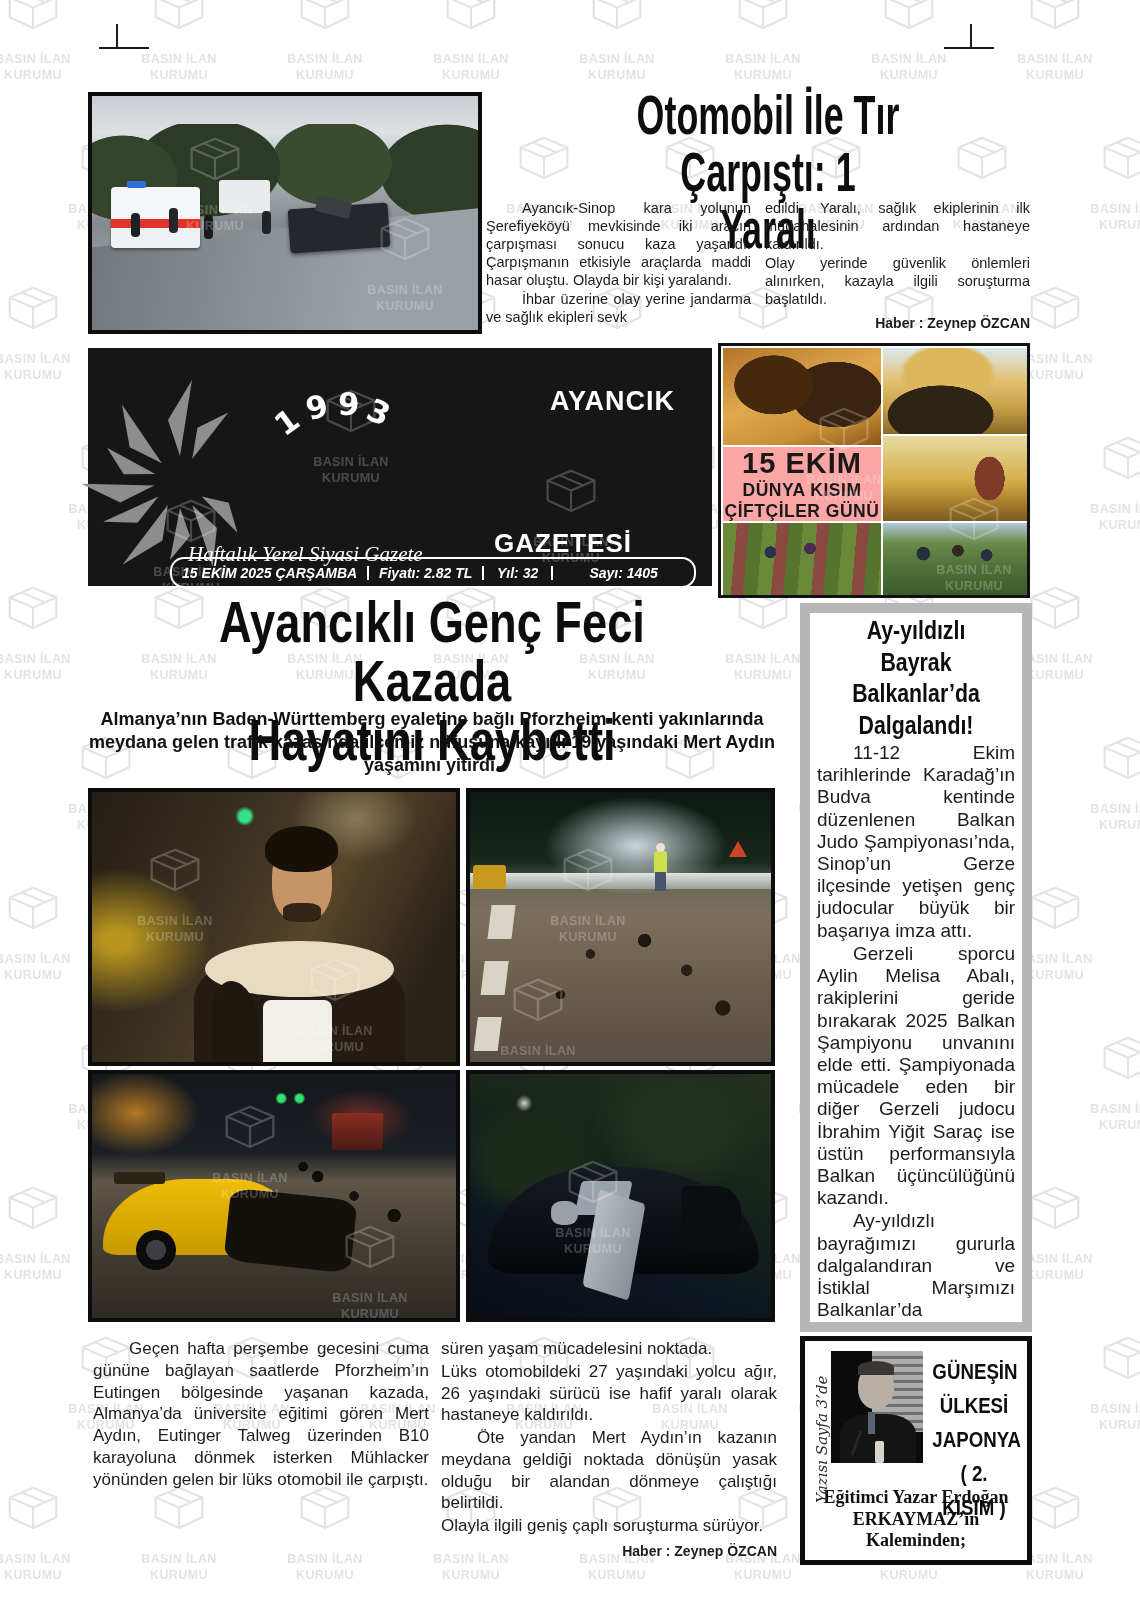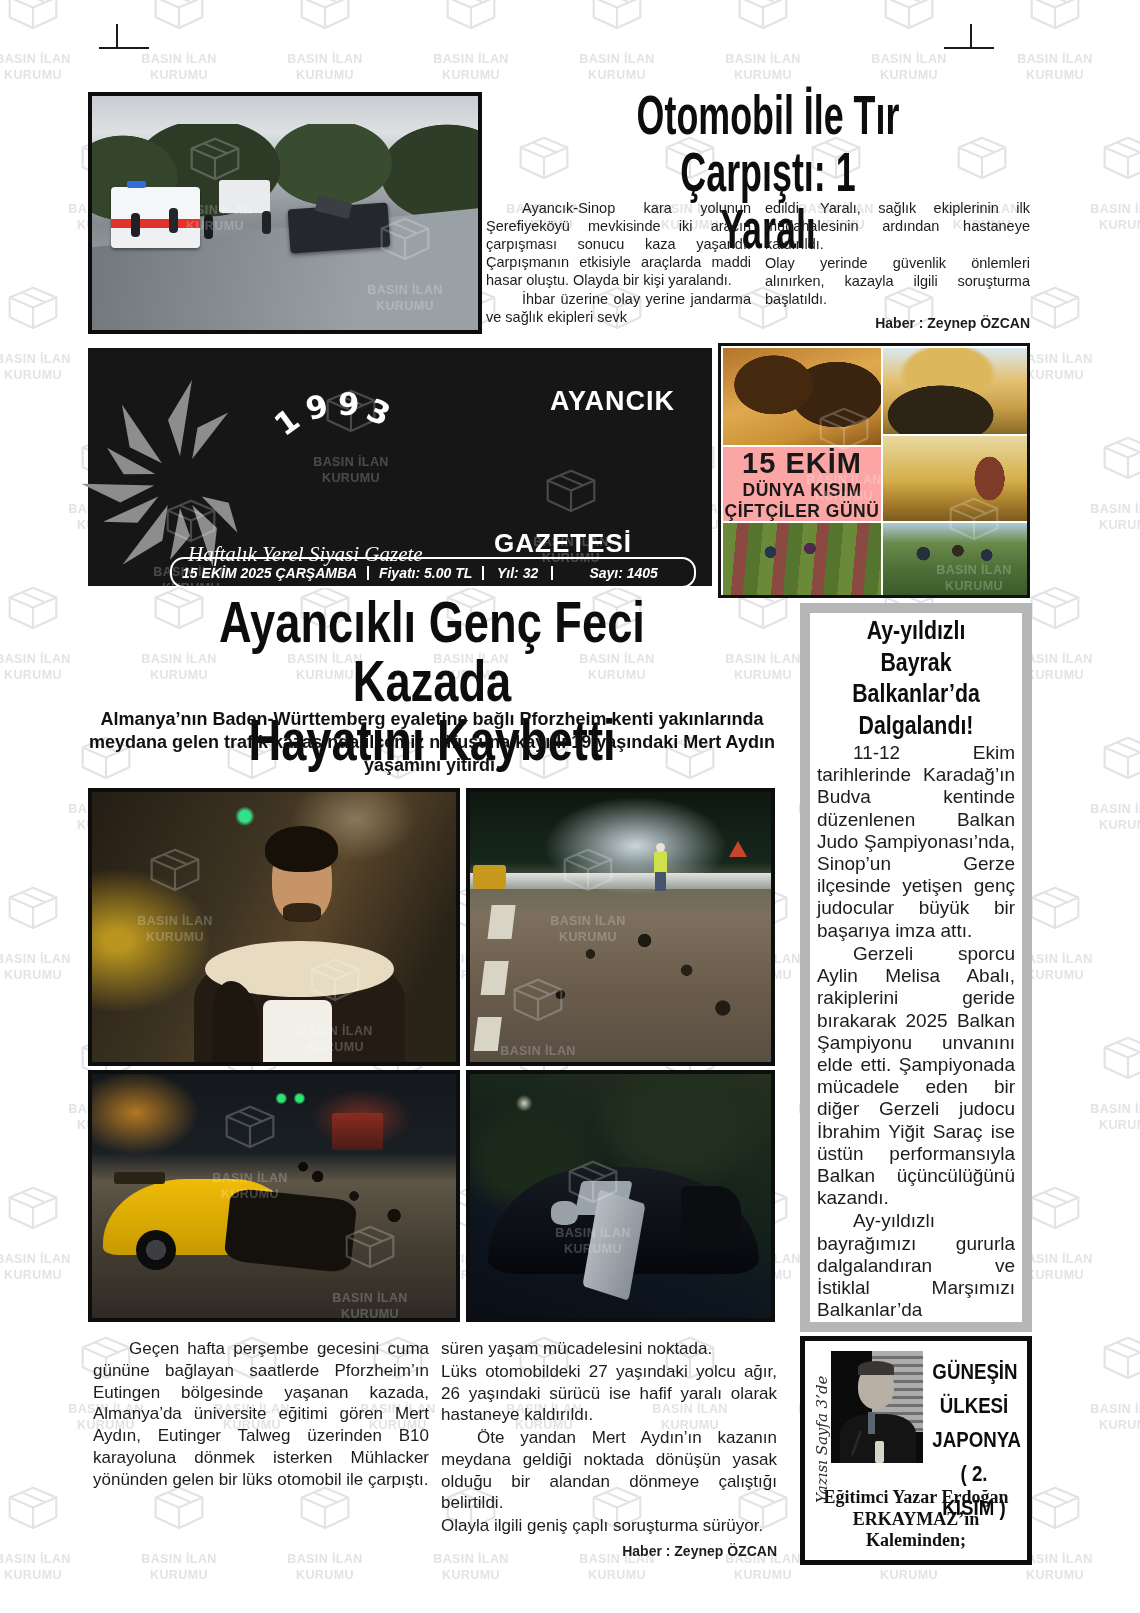--- a/index.html
+++ b/index.html
@@ -1148,21 +1148,21 @@
         <span style="left: 0px; top: 18px; transform: rotate(-36deg);">1</span>
         <span style="left: 30px; top: 3px; transform: rotate(-16deg);">9</span>
         <span style="left: 62px; top: 0px; transform: rotate(2deg);">9</span>
         <span style="left: 92px; top: 8px; transform: rotate(24deg);">3</span>
       </div>
     <div class="abs" id="city-label">AYANCIK</div>
     <div class="abs" id="gazetesi-label">GAZETESİ</div>
     <div class="abs" id="slogan">Haftalık Yerel Siyasi Gazete</div>
     <div class="abs" id="info-bar">
       <div class="cell c1">15 EKİM 2025 ÇARŞAMBA</div>
-      <div class="cell c2">Fiyatı: 5.00 TL</div>
+      <div class="cell c2">Fiyatı: 2.82 TL</div>
       <div class="cell c3">Yıl: 32</div>
       <div class="cell c4">Sayı: 1405</div>
     </div>
   <div class="wm-tile wm-ghost" style="left: 200px; top: 40px;">
         <svg width="58" height="52" viewBox="0 0 64 58">
           <g fill="none" stroke="currentColor" stroke-width="2.4" stroke-linejoin="round">
             <path d="M32 3 L58 14 L32 25 L6 14 Z"></path>
             <path d="M6 14 L6 36 L32 48 L32 25"></path>
             <path d="M58 14 L58 36 L32 48"></path>
             <path d="M20 8.5 L46 19.5"></path>

